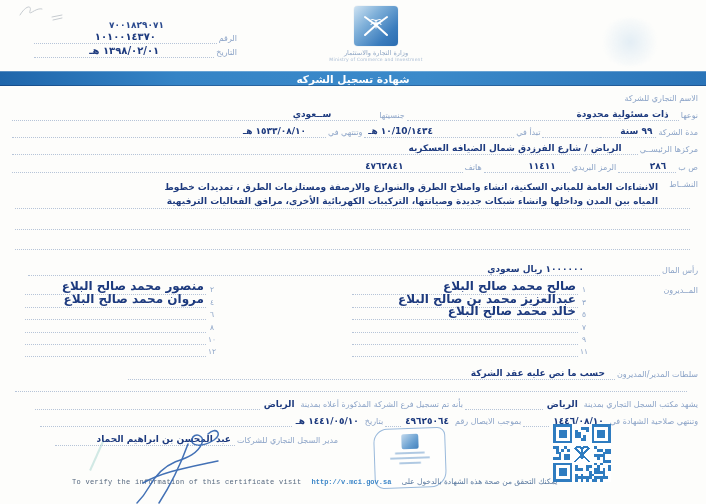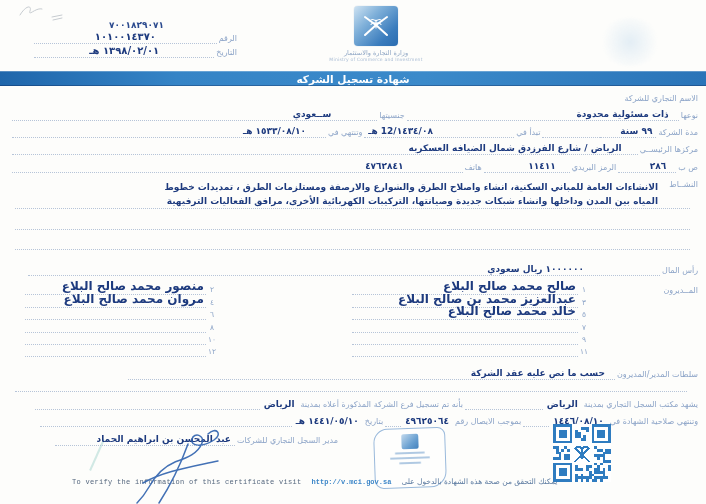--- a/index.html
+++ b/index.html
@@ -124,21 +124,21 @@
   </div>
 
   <div class="row" style="top:124px;right:6px;left:12px;height:14px;">
     <span class="lbl">مدة الشركة</span>
     <span class="dl" style="width:56px;">
         <span class="val">٩٩ سنة</span>
       </span>
     <span class="dl" style="width:58px;"></span>
     <span class="lbl">تبدأ في</span>
     <span class="dl" style="width:150px;justify-content:flex-end;">
-        <span class="val">١٤٣٤/٠٨/12 هـ</span>
+        <span class="val">١٤٣٤/10/١٠ هـ</span>
       </span>
     <span class="lbl">وتنتهي في</span>
     <span class="dl fill">
         <span class="val" style="margin-right:16px;">١٥٣٣/٠٨/١٠ هـ</span>
       </span>
   </div>
 
   <div class="row" style="top:141px;right:6px;left:12px;height:14px;">
     <span class="lbl">مركزها الرئيســي</span>
     <span class="dl fill">

